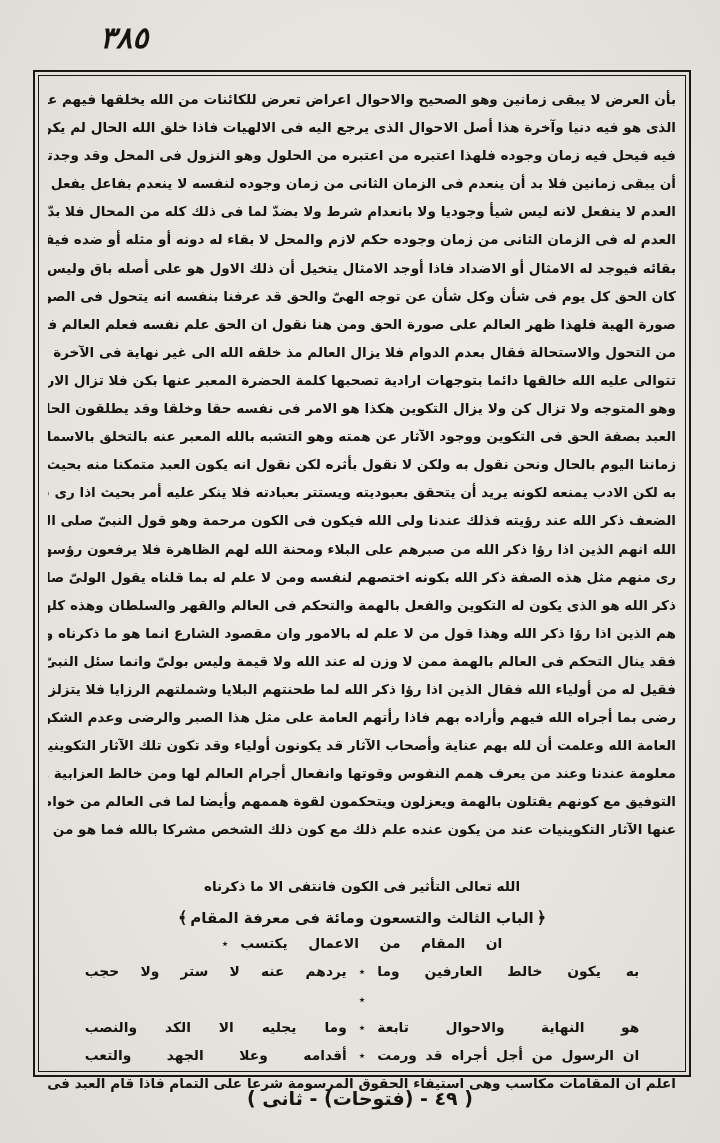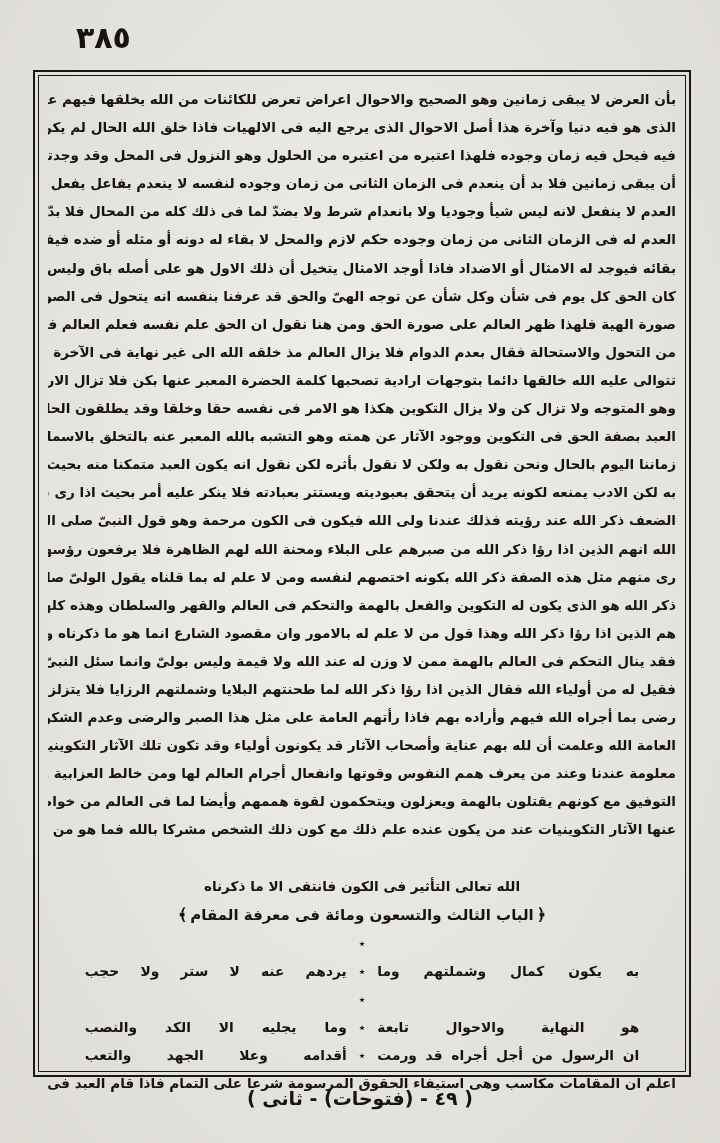--- a/index.html
+++ b/index.html
@@ -6,42 +6,42 @@
   body{
     width:720px;height:1143px;position:relative;overflow:hidden;
     background:#e9e7e1;
     font-family:"DejaVu Sans",sans-serif;
     color:#17130e;
   }
   .scan-tint{position:absolute;inset:0;background:
     radial-gradient(ellipse at 50% 45%, rgba(255,255,255,.35), rgba(120,115,105,.10));
     pointer-events:none;}
   .page-number{
-    position:absolute;top:20px;left:76px;
-    font-size:30px;font-weight:bold;letter-spacing:2px;
+    position:absolute;top:20px;left:100px;
+    font-size:30px;font-weight:bold;letter-spacing:2px;font-style:italic;
   }
   .frame{
     position:absolute;left:33px;top:70px;width:658px;height:1007px;
     border:2px solid #1b1712;box-sizing:border-box;
   }
   .frame-inner{
     position:absolute;inset:3px;border:1.5px solid #1b1712;box-sizing:border-box;
   }
   .text-body{
     position:absolute;inset:0;padding:9px 9px 4px 9px;box-sizing:border-box;
     direction:rtl;text-align:right;
   }
   .line{
     height:28.1px;line-height:28.1px;font-size:13.6px;font-weight:bold;
     white-space:nowrap;overflow:hidden;
     text-align:justify;text-align-last:justify;text-justify:inter-word;
   }
   .line.short{text-align:center;text-align-last:center;margin-top:28px;}
   .heading{
-    height:29px;line-height:29px;font-size:15px;font-weight:bold;
+    height:29px;line-height:35px;font-size:15px;font-weight:bold;
     text-align:center;text-align-last:center;white-space:nowrap;overflow:hidden;
   }
   .heading .orn{font-size:16px;padding:0 3px;}
   .verse{
     height:28.1px;line-height:28.1px;font-size:13.8px;font-weight:bold;
     display:flex;justify-content:center;align-items:center;gap:12px;
     white-space:nowrap;overflow:hidden;
   }
   .hemi{width:262px;overflow:hidden;text-align:justify;text-align-last:justify;text-justify:inter-word;}
   .verse .sep{font-size:12px;}
@@ -89,24 +89,25 @@
       <div class="line">معلومة عندنا وعند من يعرف همم النفوس وقوتها وانفعال أجرام العالم لها ومن خالط العزابية ورأى ما هم عليه من عدم</div>
       <div class="line">التوفيق مع كونهم يقتلون بالهمة ويعزلون ويتحكمون لقوة هممهم وأيضا لما فى العالم من خواص الاسماء التى تكون</div>
       <div class="line">عنها الآثار التكوينيات عند من يكون عنده علم ذلك مع كون ذلك الشخص مشركا بالله فما هو من خصائص أولياء</div>
       <div class="line short">الله تعالى التأثير فى الكون فانتفى الا ما ذكرناه</div>
 
       <div class="heading">
         <span class="orn">﴿</span><span>الباب الثالث والتسعون ومائة فى معرفة المقام</span><span class="orn">﴾</span>
       </div>
 
       <div class="verse">
+        <span class="hemi">ان المقام من الاعمال يكتسب</span>
         <span class="sep">٭</span>
       </div>
       <div class="verse">
-        <span class="hemi">به يكون كمال وشملتهم وما</span>
+        <span class="hemi">به يكون خالط العارفين وما</span>
         <span class="sep">٭</span>
         <span class="hemi">يردهم عنه لا ستر ولا حجب</span>
       </div>
       <div class="verse">
         <span class="sep">٭</span>
       </div>
       <div class="verse">
         <span class="hemi">هو النهاية والاحوال تابعة</span>
         <span class="sep">٭</span>
         <span class="hemi">وما يجليه الا الكد والنصب</span>

